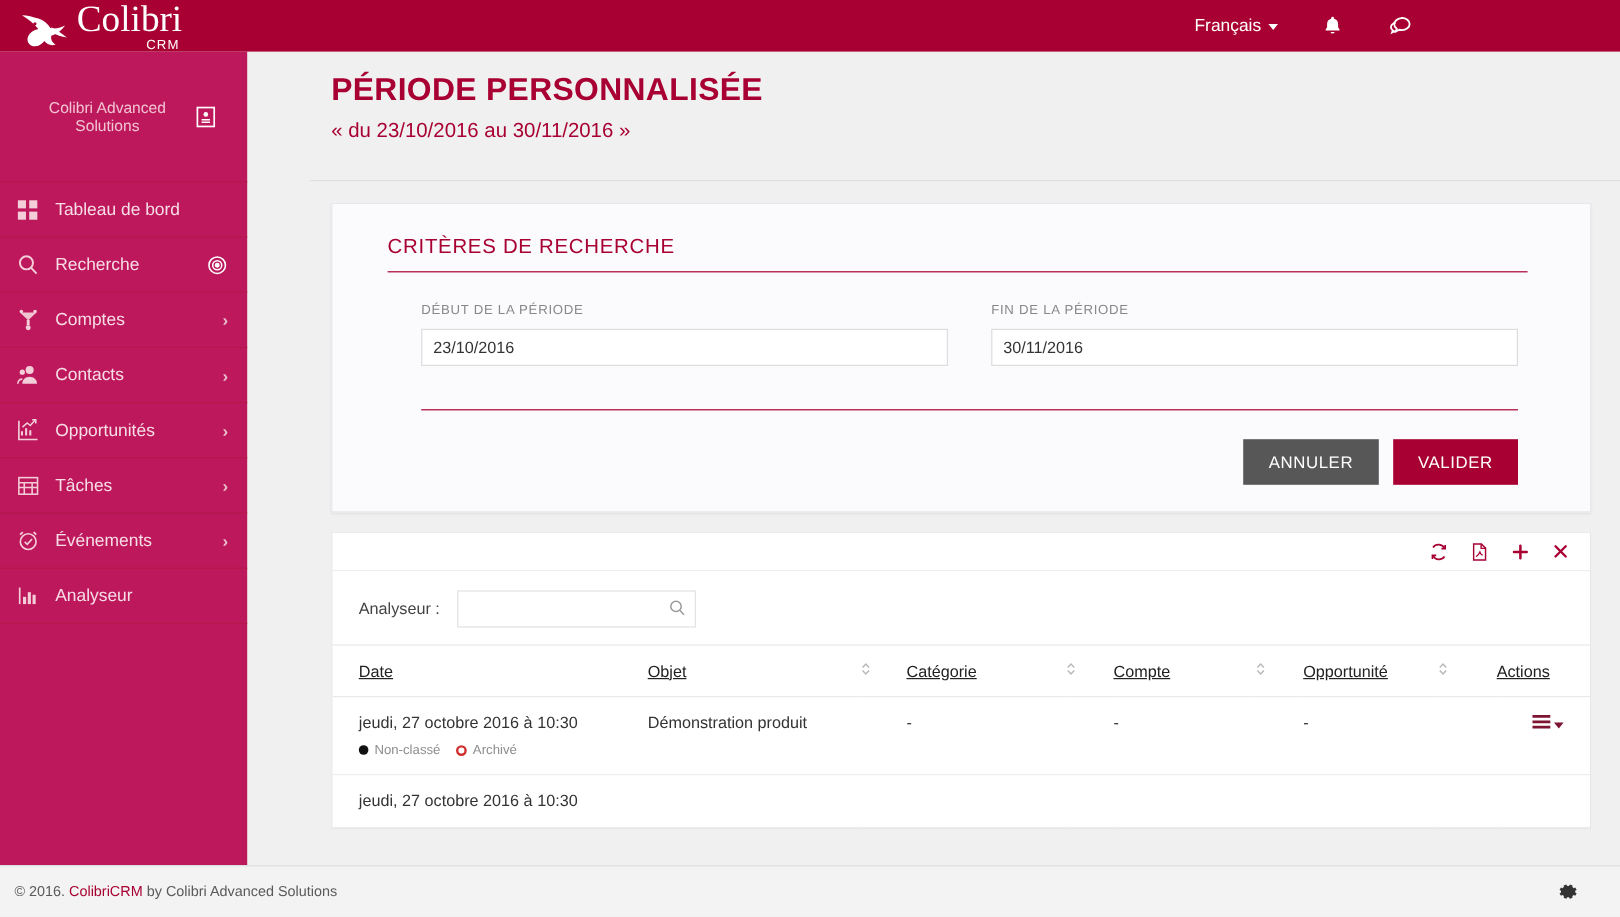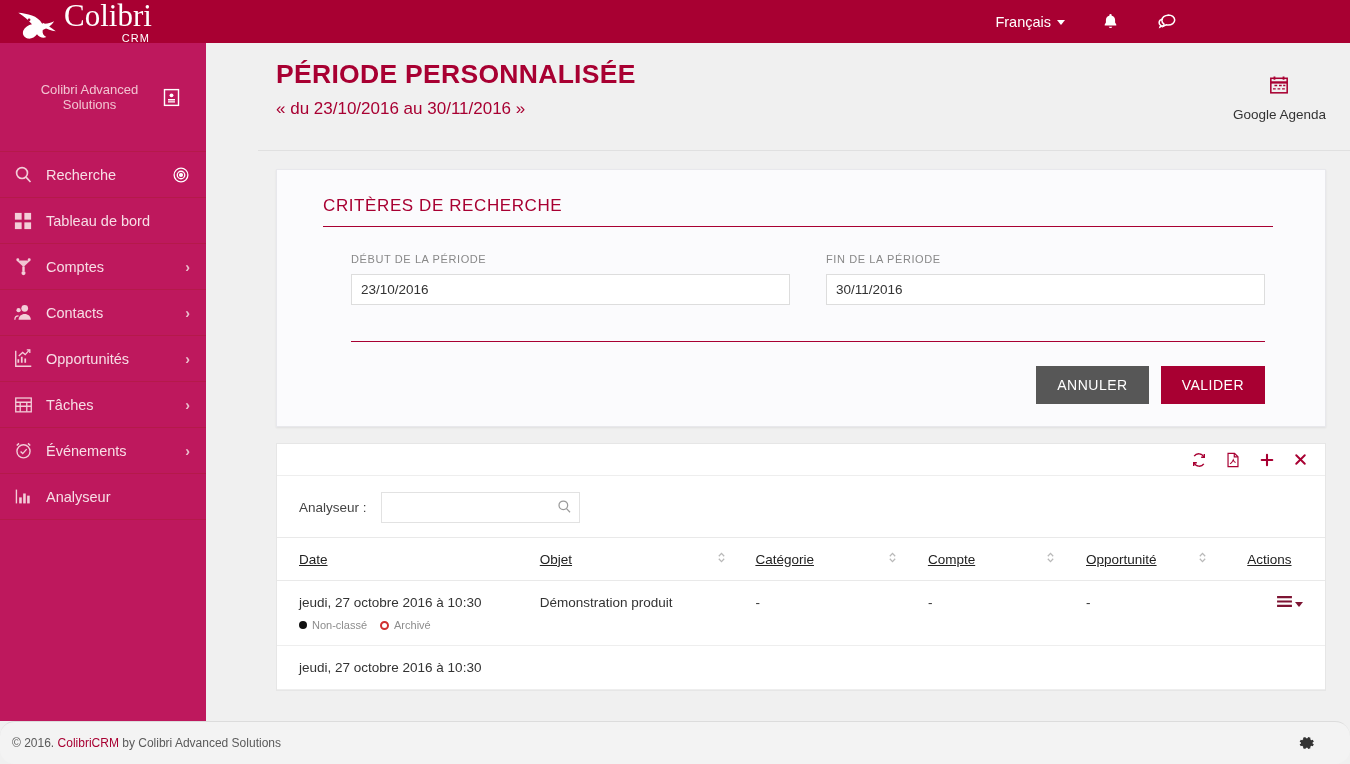--- a/index.html
+++ b/index.html
@@ -73,21 +73,21 @@
   .sb-label { color: #f7dde5; font-size: 14.5px; flex: 1; }
   .sb-arrow {
     color: #eabfcd; font-size: 14px; font-weight: bold; line-height: 1;
   }
   .sb-target { color: #ffffff; display: flex; align-items: center; }
 
   
   .footer {
     position: absolute; left: 0; bottom: 0; width: 1350px; height: 43px;
     background: #f3f3f3; border-top: 1px solid #dcdcdc;
-    display: flex; align-items: center; z-index: 25; border-radius: 15px;
+    display: flex; align-items: center; z-index: 25;
   }
   .footer-text { font-size: 12px; color: #5a5a5a; padding-left: 12px; }
   .footer-text a { color: #a80032; text-decoration: none; }
   .footer-gear { margin-left: auto; padding-right: 34px; color: #333; display: flex; }
 
   
   .content {
     position: absolute; top: 43px; left: 258px;
     width: 1092px; height: 678px;
     background: #f0f0f0; overflow: hidden;
@@ -273,49 +273,49 @@
           <circle cx="12" cy="9.5" r="2.2" fill="#ffffff" stroke="none"></circle>
           <path d="M8 14.6h8M8 17h8" stroke-width="1.5"></path>
         </svg>
       </span>
     </div>
 
     <div class="sb-nav">
 
       <div class="sb-item">
         <span class="sb-ico">
+          <svg viewBox="0 0 20 20" width="18" height="18" fill="#f3cdd8">
+            <rect x="1" y="1" width="7.5" height="7.5"></rect>
+              <rect x="11.5" y="1" width="7.5" height="7.5"></rect>
+            <rect x="1" y="11.5" width="7.5" height="7.5"></rect>
+              <rect x="11.5" y="11.5" width="7.5" height="7.5"></rect>
+          </svg>
+        </span>
+        <span class="sb-label">Tableau de bord</span>
+      </div>
+
+      <div class="sb-item">
+        <span class="sb-ico">
           <svg viewBox="0 0 22 22" width="19" height="19" fill="none" stroke="#f3cdd8" stroke-width="1.9">
             <circle cx="9.3" cy="9.3" r="6.3"></circle>
               <path d="M13.9 14.1l5.2 5.6"></path>
           </svg>
         </span>
         <span class="sb-label">Recherche</span>
         <span class="sb-target">
           <svg viewBox="0 0 22 22" width="18" height="18" fill="none" stroke="#ffffff" stroke-width="1.6">
             <circle cx="11" cy="11" r="8.4"></circle>
               <circle cx="11" cy="11" r="4.6"></circle>
             <circle cx="11" cy="11" r="1.7" fill="#ffffff"></circle>
           </svg>
         </span>
       </div>
 
       <div class="sb-item">
         <span class="sb-ico">
-          <svg viewBox="0 0 20 20" width="18" height="18" fill="#f3cdd8">
-            <rect x="1" y="1" width="7.5" height="7.5"></rect>
-              <rect x="11.5" y="1" width="7.5" height="7.5"></rect>
-            <rect x="1" y="11.5" width="7.5" height="7.5"></rect>
-              <rect x="11.5" y="11.5" width="7.5" height="7.5"></rect>
-          </svg>
-        </span>
-        <span class="sb-label">Tableau de bord</span>
-      </div>
-
-      <div class="sb-item">
-        <span class="sb-ico">
           <svg viewBox="0 0 22 22" width="19" height="19" fill="#f3cdd8">
             <path d="M3 4h16l-8 7.5z" opacity=".95"></path>
             <circle cx="4.4" cy="3.1" r="1.7"></circle>
               <circle cx="17.6" cy="3.1" r="1.7"></circle>
             <path d="M9.6 11h2.8v5.2H9.6z"></path>
               <circle cx="11" cy="18.6" r="2.4"></circle>
           </svg>
         </span>
         <span class="sb-label">Comptes</span>
         <span class="sb-arrow">›</span>
@@ -384,31 +384,20 @@
 
     </div>
   </div>
 
   <div class="content">
 
     <div class="page-head">
       <div class="page-title">PÉRIODE PERSONNALISÉE</div>
       <div class="page-sub">« du 23/10/2016 au 30/11/2016 »</div>
 
-      <div class="gagenda">
-        <span class="gagenda-ico">
-          <svg viewBox="0 0 22 22" width="20" height="20" fill="none" stroke="#a80032" stroke-width="1.7">
-            <rect x="2" y="3.6" width="18" height="16"></rect>
-            <path d="M2 8.2h18" stroke-width="2.6"></path>
-            <path d="M6 1.6v3.6M16 1.6v3.6" stroke-width="2"></path>
-            <path d="M6 11.5h3M11 11.5h3M15.6 11.5h2.4M4.4 15.3h3M9.4 15.3h3M14.4 15.3h3" stroke-width="1.5"></path>
-          </svg>
-        </span>
-        <span class="gagenda-lbl">Google Agenda</span>
-      </div>
     </div>
 
     <div class="panel">
       <div class="panel-title">CRITÈRES DE RECHERCHE</div>
       <div class="panel-rule"></div>
 
       <div class="fields">
         <div class="field">
           <label class="field-label">DÉBUT DE LA PÉRIODE</label>
           <input type="text" value="23/10/2016" style="">

